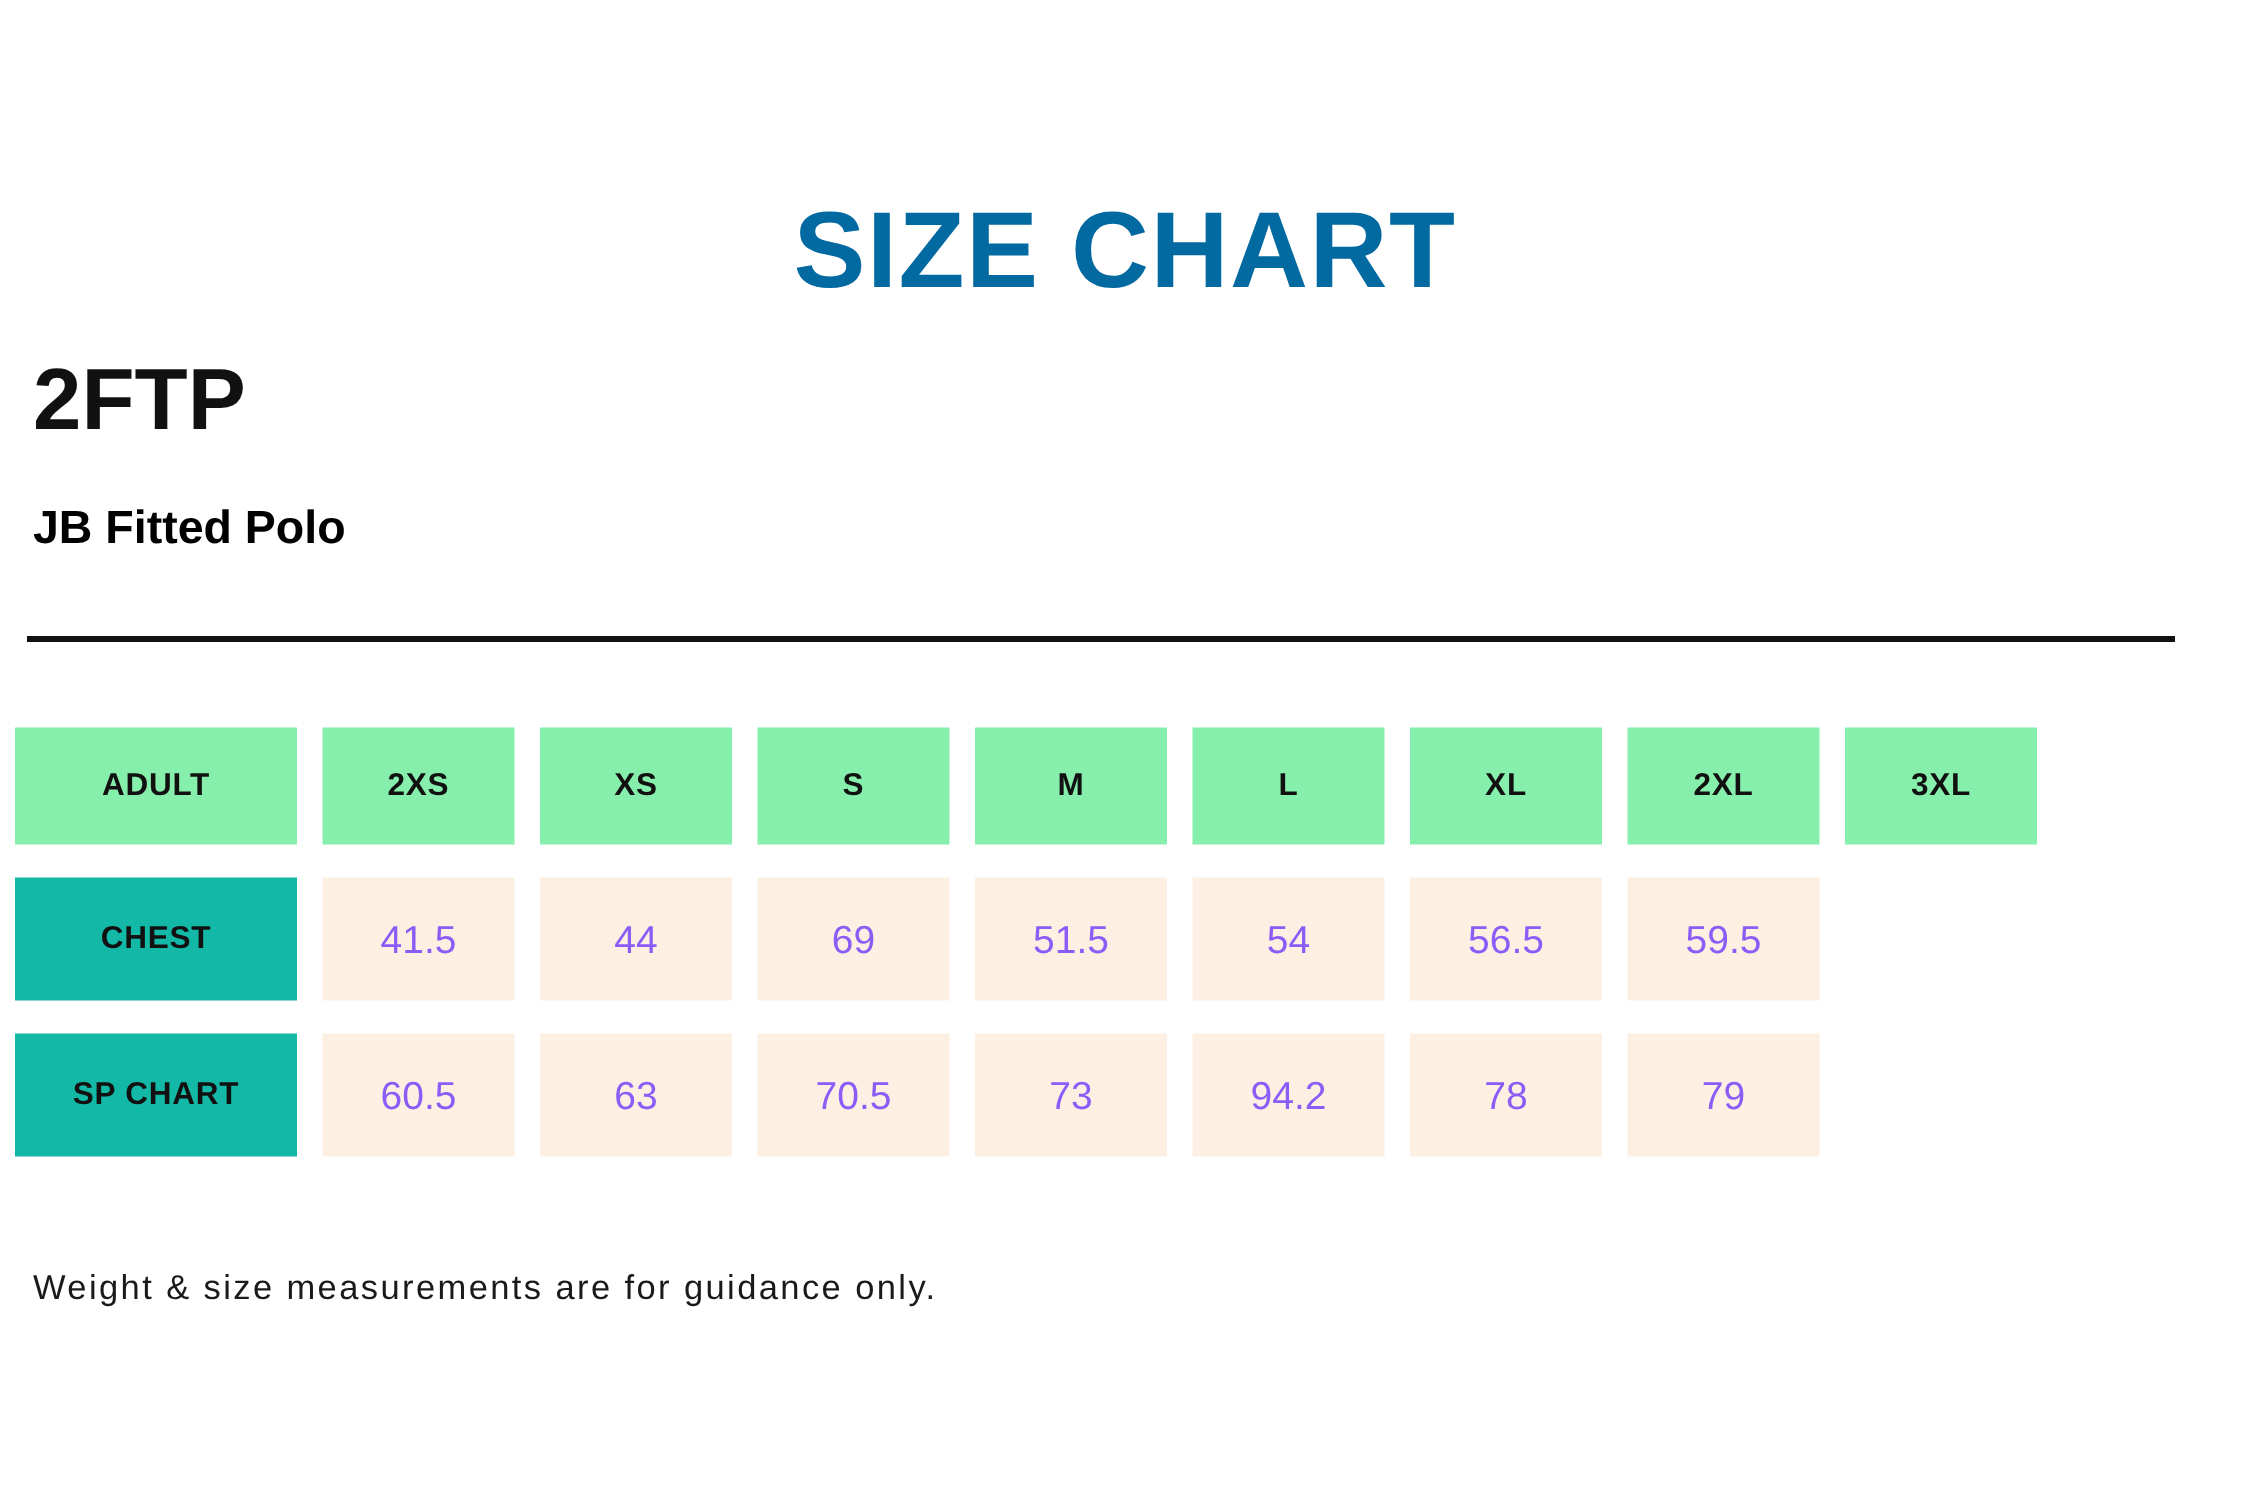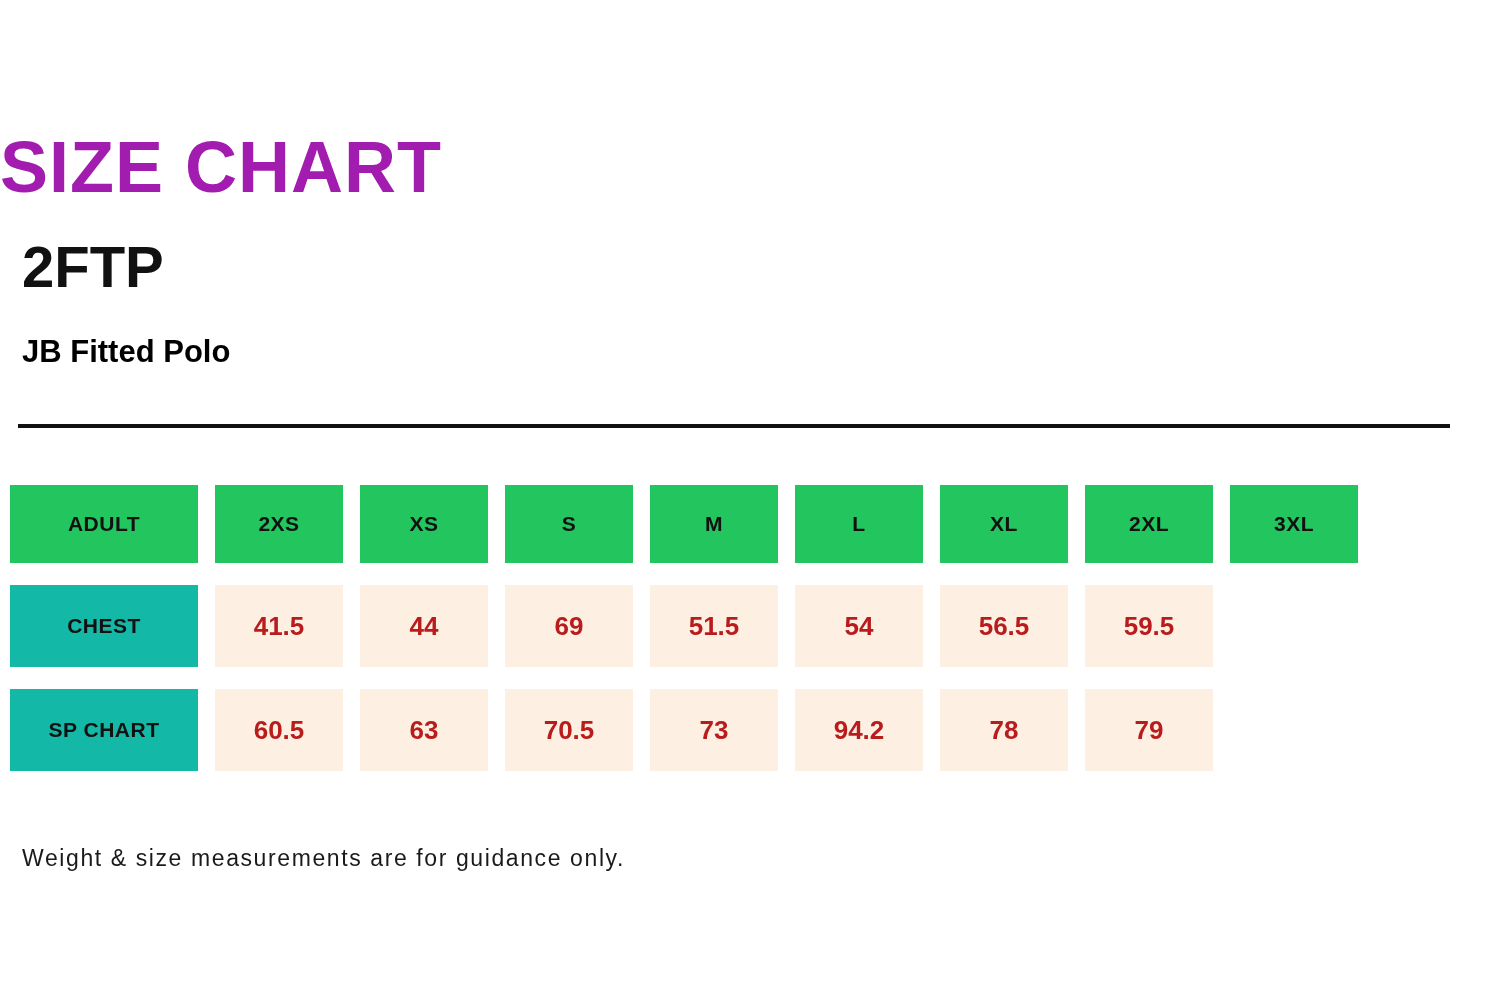--- a/index.html
+++ b/index.html
@@ -23,26 +23,26 @@
     inset: 0;
     background: #ffffff;
   }
 
   
   .chart-title {
     position: absolute;
     left: 0;
     right: 0;
     top: 131px;
-    text-align: left;
+    text-align: center;
     font-size: 72px;
     font-weight: 700;
     letter-spacing: 1px;
     line-height: 1;
-    color: #a21caf;
+    color: #0369a1;
   }
 
   
   .brand-name {
     position: absolute;
     left: 22px;
     top: 238px;
     font-size: 58px;
     font-weight: 700;
     letter-spacing: 0px;
@@ -98,42 +98,42 @@
   }
   .cell.size-col {
     width: 128px;
     flex: 0 0 128px;
     text-align: right;
   }
 
   
   .row-header .cell {
     height: 78px;
-    background: #22c55e;
+    background: #86efac;
     font-size: 21px;
     font-weight: 700;
     letter-spacing: 0.5px;
     color: #111111;
   }
 
   
   .row-data .cell.label-col {
     height: 82px;
     background: #14b8a6;
     font-size: 21px;
     font-weight: 700;
     letter-spacing: 0.5px;
     color: #111111;
   }
   .row-data .cell.size-col {
     height: 82px;
     background: #fdf0e3;
     font-size: 26px;
-    font-weight: 700;
-    color: #b91c1c;
+    font-weight: 400;
+    color: #8b5cf6;
   }
 
   
   .footnote {
     position: absolute;
     left: 22px;
     top: 845px;
     font-size: 23px;
     font-weight: 400;
     letter-spacing: 1.6px;

